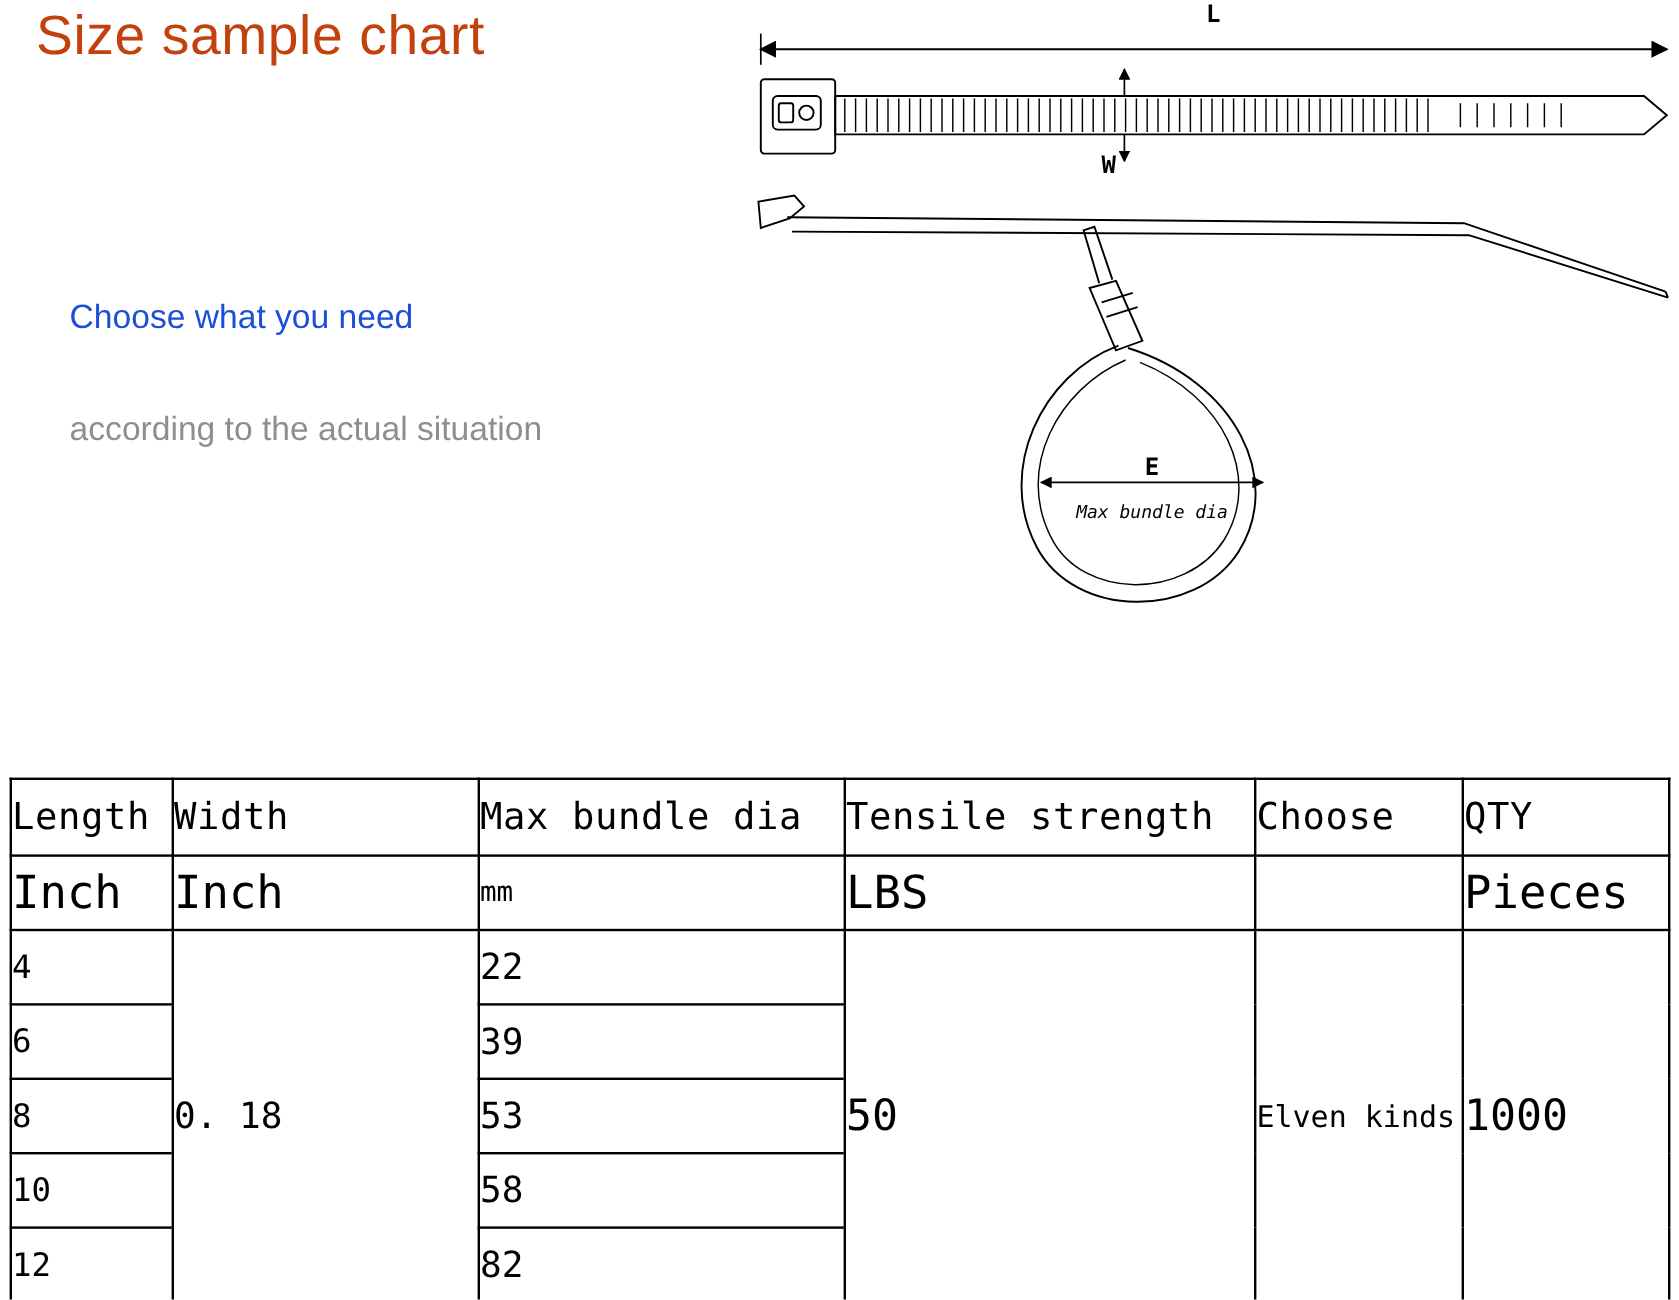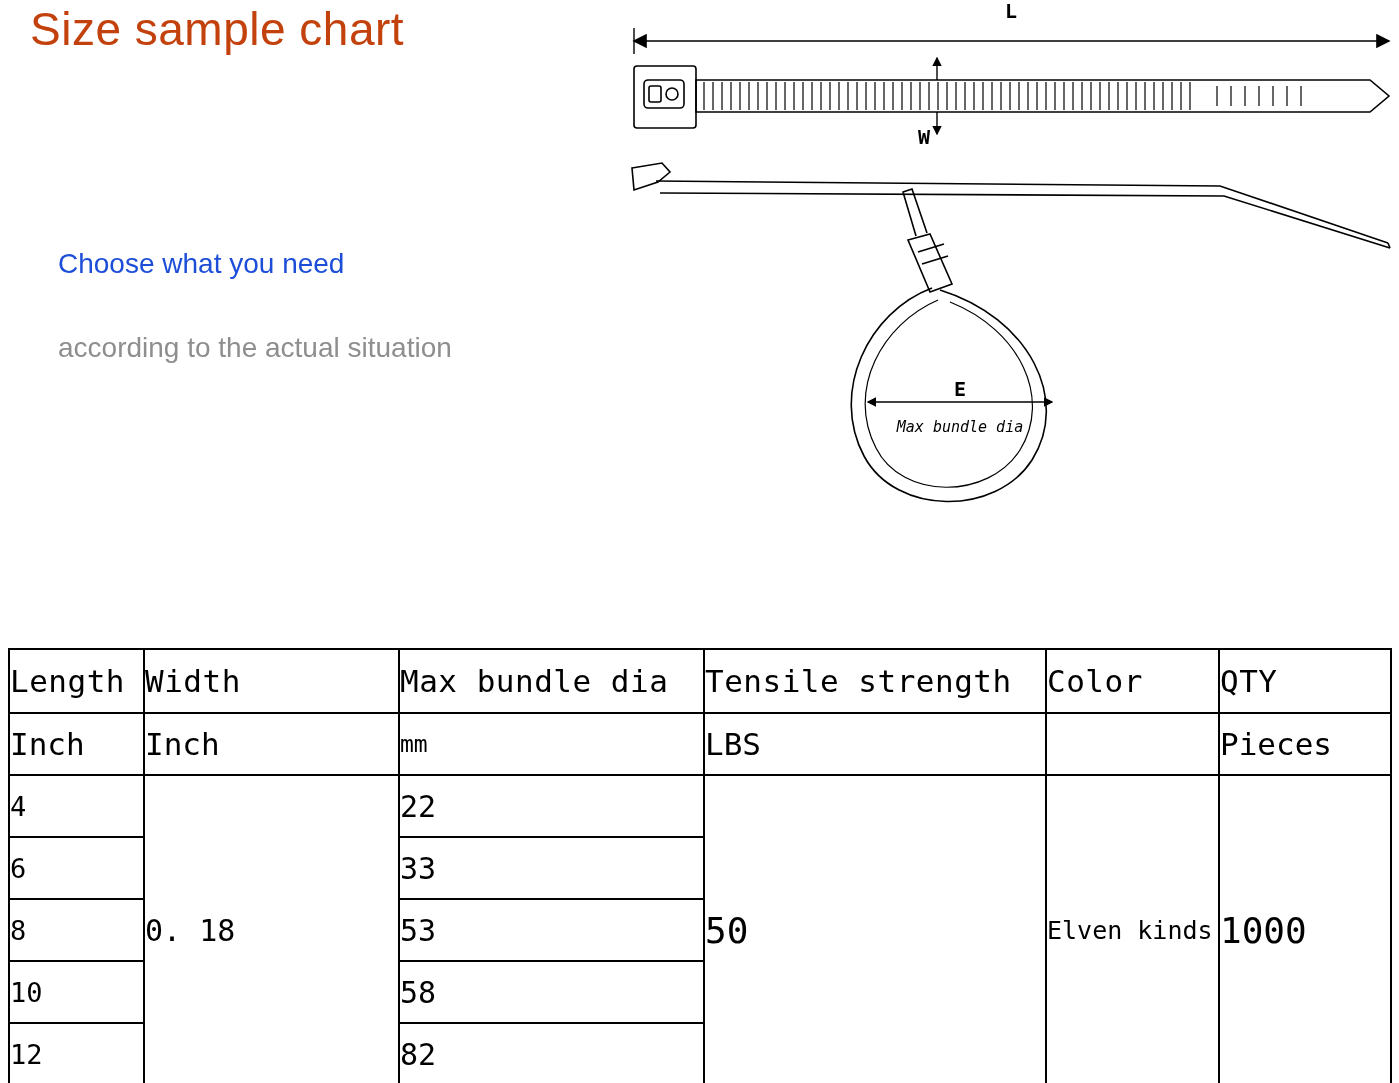--- a/index.html
+++ b/index.html
@@ -29,21 +29,21 @@
     position: absolute;
     left: 58px;
     top: 248px;
     font-size: 28px;
     color: #1d4ed8;
     white-space: nowrap;
   }
   #line2 {
     position: absolute;
     left: 58px;
-    top: 332px;
+    top: 342px;
     font-size: 28px;
     color: #8e8e8e;
     white-space: nowrap;
   }
 
   
   #diagram {
     position: absolute;
     left: 600px;
     top: 0px;
@@ -62,21 +62,21 @@
     font-family: "DejaVu Sans Mono", monospace;
     table-layout: fixed;
   }
   #spec-table td {
     border: 2px solid #000;
     vertical-align: middle;
     color: #000;
     padding: 0;
   }
   .h-main { font-size: 31px; height: 62px; letter-spacing: 0.5px; }
-  .h-sub  { font-size: 31px; height: 60px; }
+  .h-sub  { font-size: 38px; height: 60px; }
   .h-sub-sm { font-size: 23px; height: 60px; }
   .len-cell { font-size: 27px; height: 60px; }
   .dia-cell { font-size: 30px; height: 60px; }
   .big-cell { font-size: 36px; }
   .mid-cell { font-size: 30px; }
   .color-cell { font-size: 25px; }
   .empty-cell { }
 
   
   col.c-len  { width: 135px; }
@@ -241,21 +241,21 @@
     <col class="c-ten">
       <col class="c-col">
       <col class="c-qty">
   </colgroup>
   <tbody>
     <tr>
       <td class="h-main">Length</td>
       <td class="h-main">Width</td>
       <td class="h-main">Max bundle dia</td>
       <td class="h-main">Tensile strength</td>
-      <td class="h-main">Color</td>
+      <td class="h-main">Choose</td>
       <td class="h-main">QTY</td>
     </tr>
     <tr>
       <td class="h-sub">Inch</td>
       <td class="h-sub">Inch</td>
       <td class="h-sub-sm">mm</td>
       <td class="h-sub">LBS</td>
       <td class="h-sub empty-cell"></td>
       <td class="h-sub">Pieces</td>
     </tr>
@@ -263,21 +263,21 @@
     <tr>
       <td class="len-cell">4</td>
       <td class="mid-cell" rowspan="5">0. 18</td>
       <td class="dia-cell">22</td>
       <td class="big-cell" rowspan="5">50</td>
       <td class="color-cell" rowspan="5">Elven kinds</td>
       <td class="big-cell" rowspan="5">1000</td>
     </tr>
     <tr>
       <td class="len-cell">6</td>
-      <td class="dia-cell">33</td>
+      <td class="dia-cell">39</td>
     </tr>
     <tr>
       <td class="len-cell">8</td>
       <td class="dia-cell">53</td>
     </tr>
     <tr>
       <td class="len-cell">10</td>
       <td class="dia-cell">58</td>
     </tr>
     <tr>

